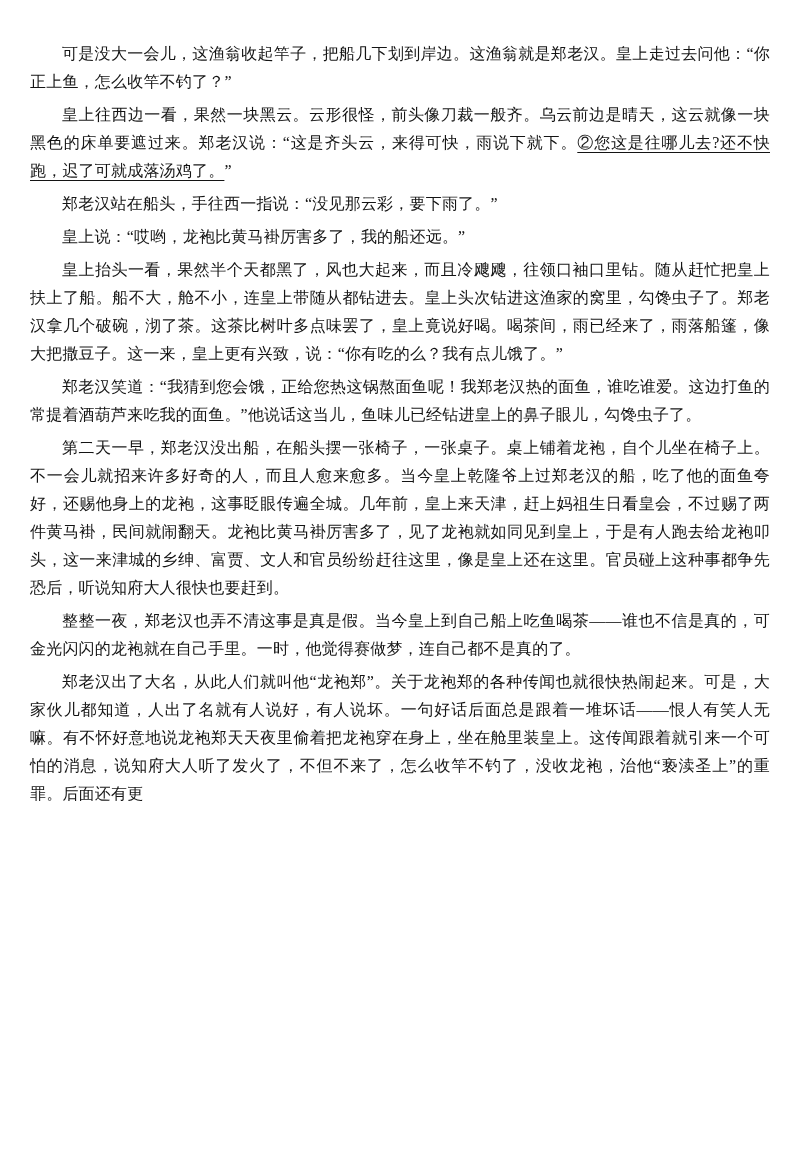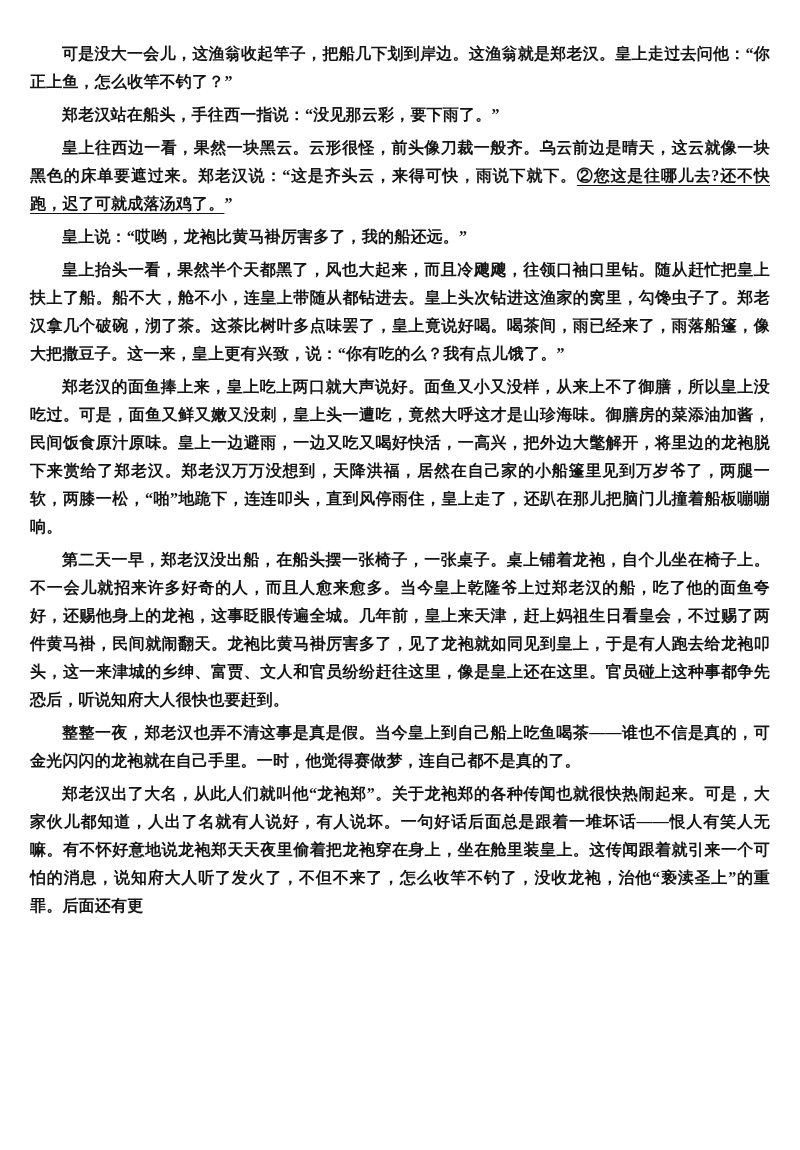--- a/index.html
+++ b/index.html
@@ -19,36 +19,35 @@
     box-sizing: border-box;
     width: 800px;
   }
   .para {
     margin: 0 0 5px 0;
     font-size: 16px;
     line-height: 28px;
     text-align: justify;
     text-indent: 2em;
     letter-spacing: 0.2px;
-    font-weight: bold;
   }
   .underlined {
     text-decoration: underline;
     text-underline-offset: 4px;
     text-decoration-thickness: 1px;
   }
 </style>
 </head>
 <body>
 
 <div class="page">
   <div>
       <p class="para"><span>可是没大一会儿，这渔翁收起竿子，把船几下划到岸边。这渔翁就是郑老汉。皇上走过去问他：“你正上鱼，怎么收竿不钓了？”</span></p>
+      <p class="para"><span>皇上往西边一看，果然一块黑云。云形很怪，前头像刀裁一般齐。乌云前边是晴天，这云就像一块黑色的床单要遮过来。郑老汉说：“这是齐头云，来得可快，雨说下就下。</span><span class="underlined">②您这是往哪儿去?还不快跑，迟了可就成落汤鸡了。</span><span>”</span></p>
       <p class="para"><span>郑老汉站在船头，手往西一指说：“没见那云彩，要下雨了。”</span></p>
-      <p class="para"><span>皇上往西边一看，果然一块黑云。云形很怪，前头像刀裁一般齐。乌云前边是晴天，这云就像一块黑色的床单要遮过来。郑老汉说：“这是齐头云，来得可快，雨说下就下。</span><span class="underlined">②您这是往哪儿去?还不快跑，迟了可就成落汤鸡了。</span><span>”</span></p>
       <p class="para"><span>皇上说：“哎哟，龙袍比黄马褂厉害多了，我的船还远。”</span></p>
       <p class="para"><span>皇上抬头一看，果然半个天都黑了，风也大起来，而且冷飕飕，往领口袖口里钻。随从赶忙把皇上扶上了船。船不大，舱不小，连皇上带随从都钻进去。皇上头次钻进这渔家的窝里，勾馋虫子了。郑老汉拿几个破碗，沏了茶。这茶比树叶多点味罢了，皇上竟说好喝。喝茶间，雨已经来了，雨落船篷，像大把撒豆子。这一来，皇上更有兴致，说：“你有吃的么？我有点儿饿了。”</span></p>
-      <p class="para"><span>郑老汉的面鱼捧上来，皇上吃上两口就大声说好。面鱼又小又没样，从来上不了御膳，所以皇上没吃过。可是，面鱼又鲜又嫩又没刺，皇上头一遭吃，竟然大呼这才是山珍海味。御膳房的菜添油加酱，民间饭食原汁原味。皇上一边避雨，一边又吃又喝好快活，一高兴，把外边大氅解开，将里边的龙袍脱下来赏给了郑老汉。郑老汉万万没想到，天降洪福，居然在自己家的小船篷里见到万岁爷了，两腿一软，两膝一松，“啪”地跪下，连连叩头，直到风停雨住，皇上走了，还趴在那儿把脑门儿撞着船板嘣嘣响。</span></p>
+      <p class="para"><span>郑老汉笑道：“我猜到您会饿，正给您热这锅熬面鱼呢！我郑老汉热的面鱼，谁吃谁爱。这边打鱼的常提着酒葫芦来吃我的面鱼。”他说话这当儿，鱼味儿已经钻进皇上的鼻子眼儿，勾馋虫子了。</span></p>
       <p class="para"><span>第二天一早，郑老汉没出船，在船头摆一张椅子，一张桌子。桌上铺着龙袍，自个儿坐在椅子上。不一会儿就招来许多好奇的人，而且人愈来愈多。当今皇上乾隆爷上过郑老汉的船，吃了他的面鱼夸好，还赐他身上的龙袍，这事眨眼传遍全城。几年前，皇上来天津，赶上妈祖生日看皇会，不过赐了两件黄马褂，民间就闹翻天。龙袍比黄马褂厉害多了，见了龙袍就如同见到皇上，于是有人跑去给龙袍叩头，这一来津城的乡绅、富贾、文人和官员纷纷赶往这里，像是皇上还在这里。官员碰上这种事都争先恐后，听说知府大人很快也要赶到。</span></p>
       <p class="para"><span>整整一夜，郑老汉也弄不清这事是真是假。当今皇上到自己船上吃鱼喝茶——谁也不信是真的，可金光闪闪的龙袍就在自己手里。一时，他觉得赛做梦，连自己都不是真的了。</span></p>
       <p class="para"><span>郑老汉出了大名，从此人们就叫他“龙袍郑”。关于龙袍郑的各种传闻也就很快热闹起来。可是，大家伙儿都知道，人出了名就有人说好，有人说坏。一句好话后面总是跟着一堆坏话——恨人有笑人无嘛。有不怀好意地说龙袍郑天天夜里偷着把龙袍穿在身上，坐在舱里装皇上。这传闻跟着就引来一个可怕的消息，说知府大人听了发火了，不但不来了，怎么收竿不钓了，没收龙袍，治他“亵渎圣上”的重罪。后面还有更</span></p>
     </div>
 </div>
 
 </body></html>

